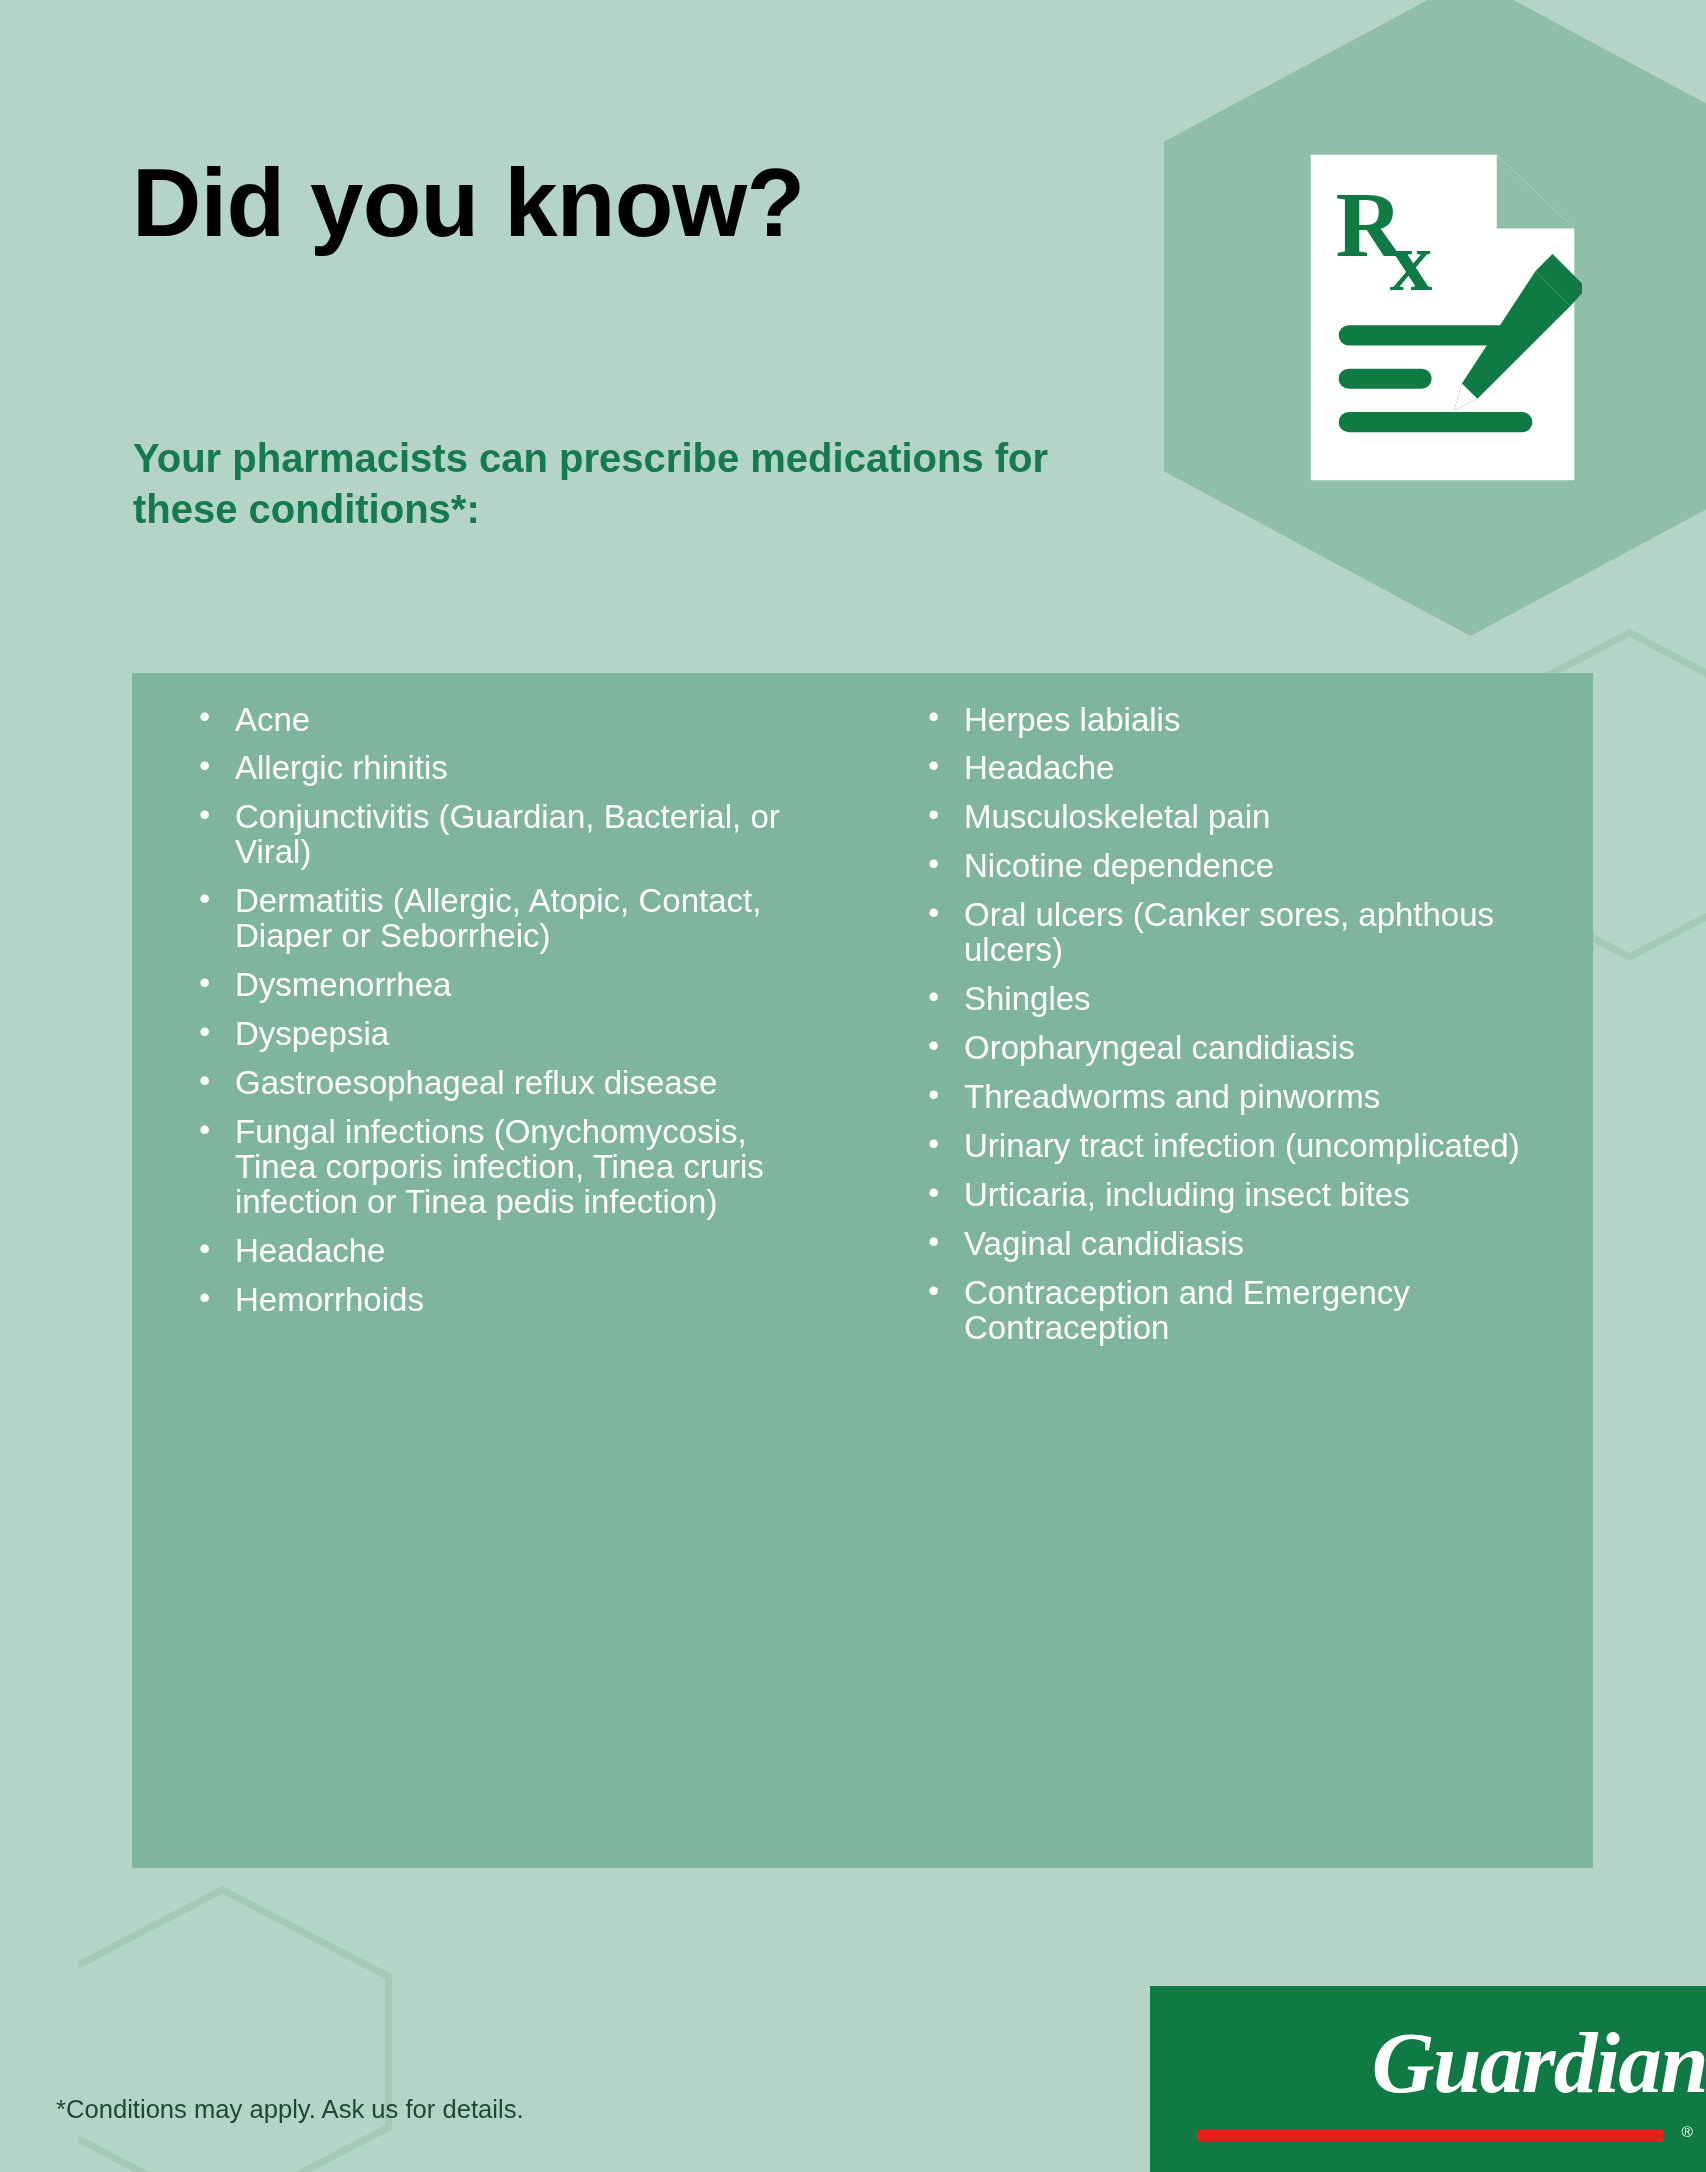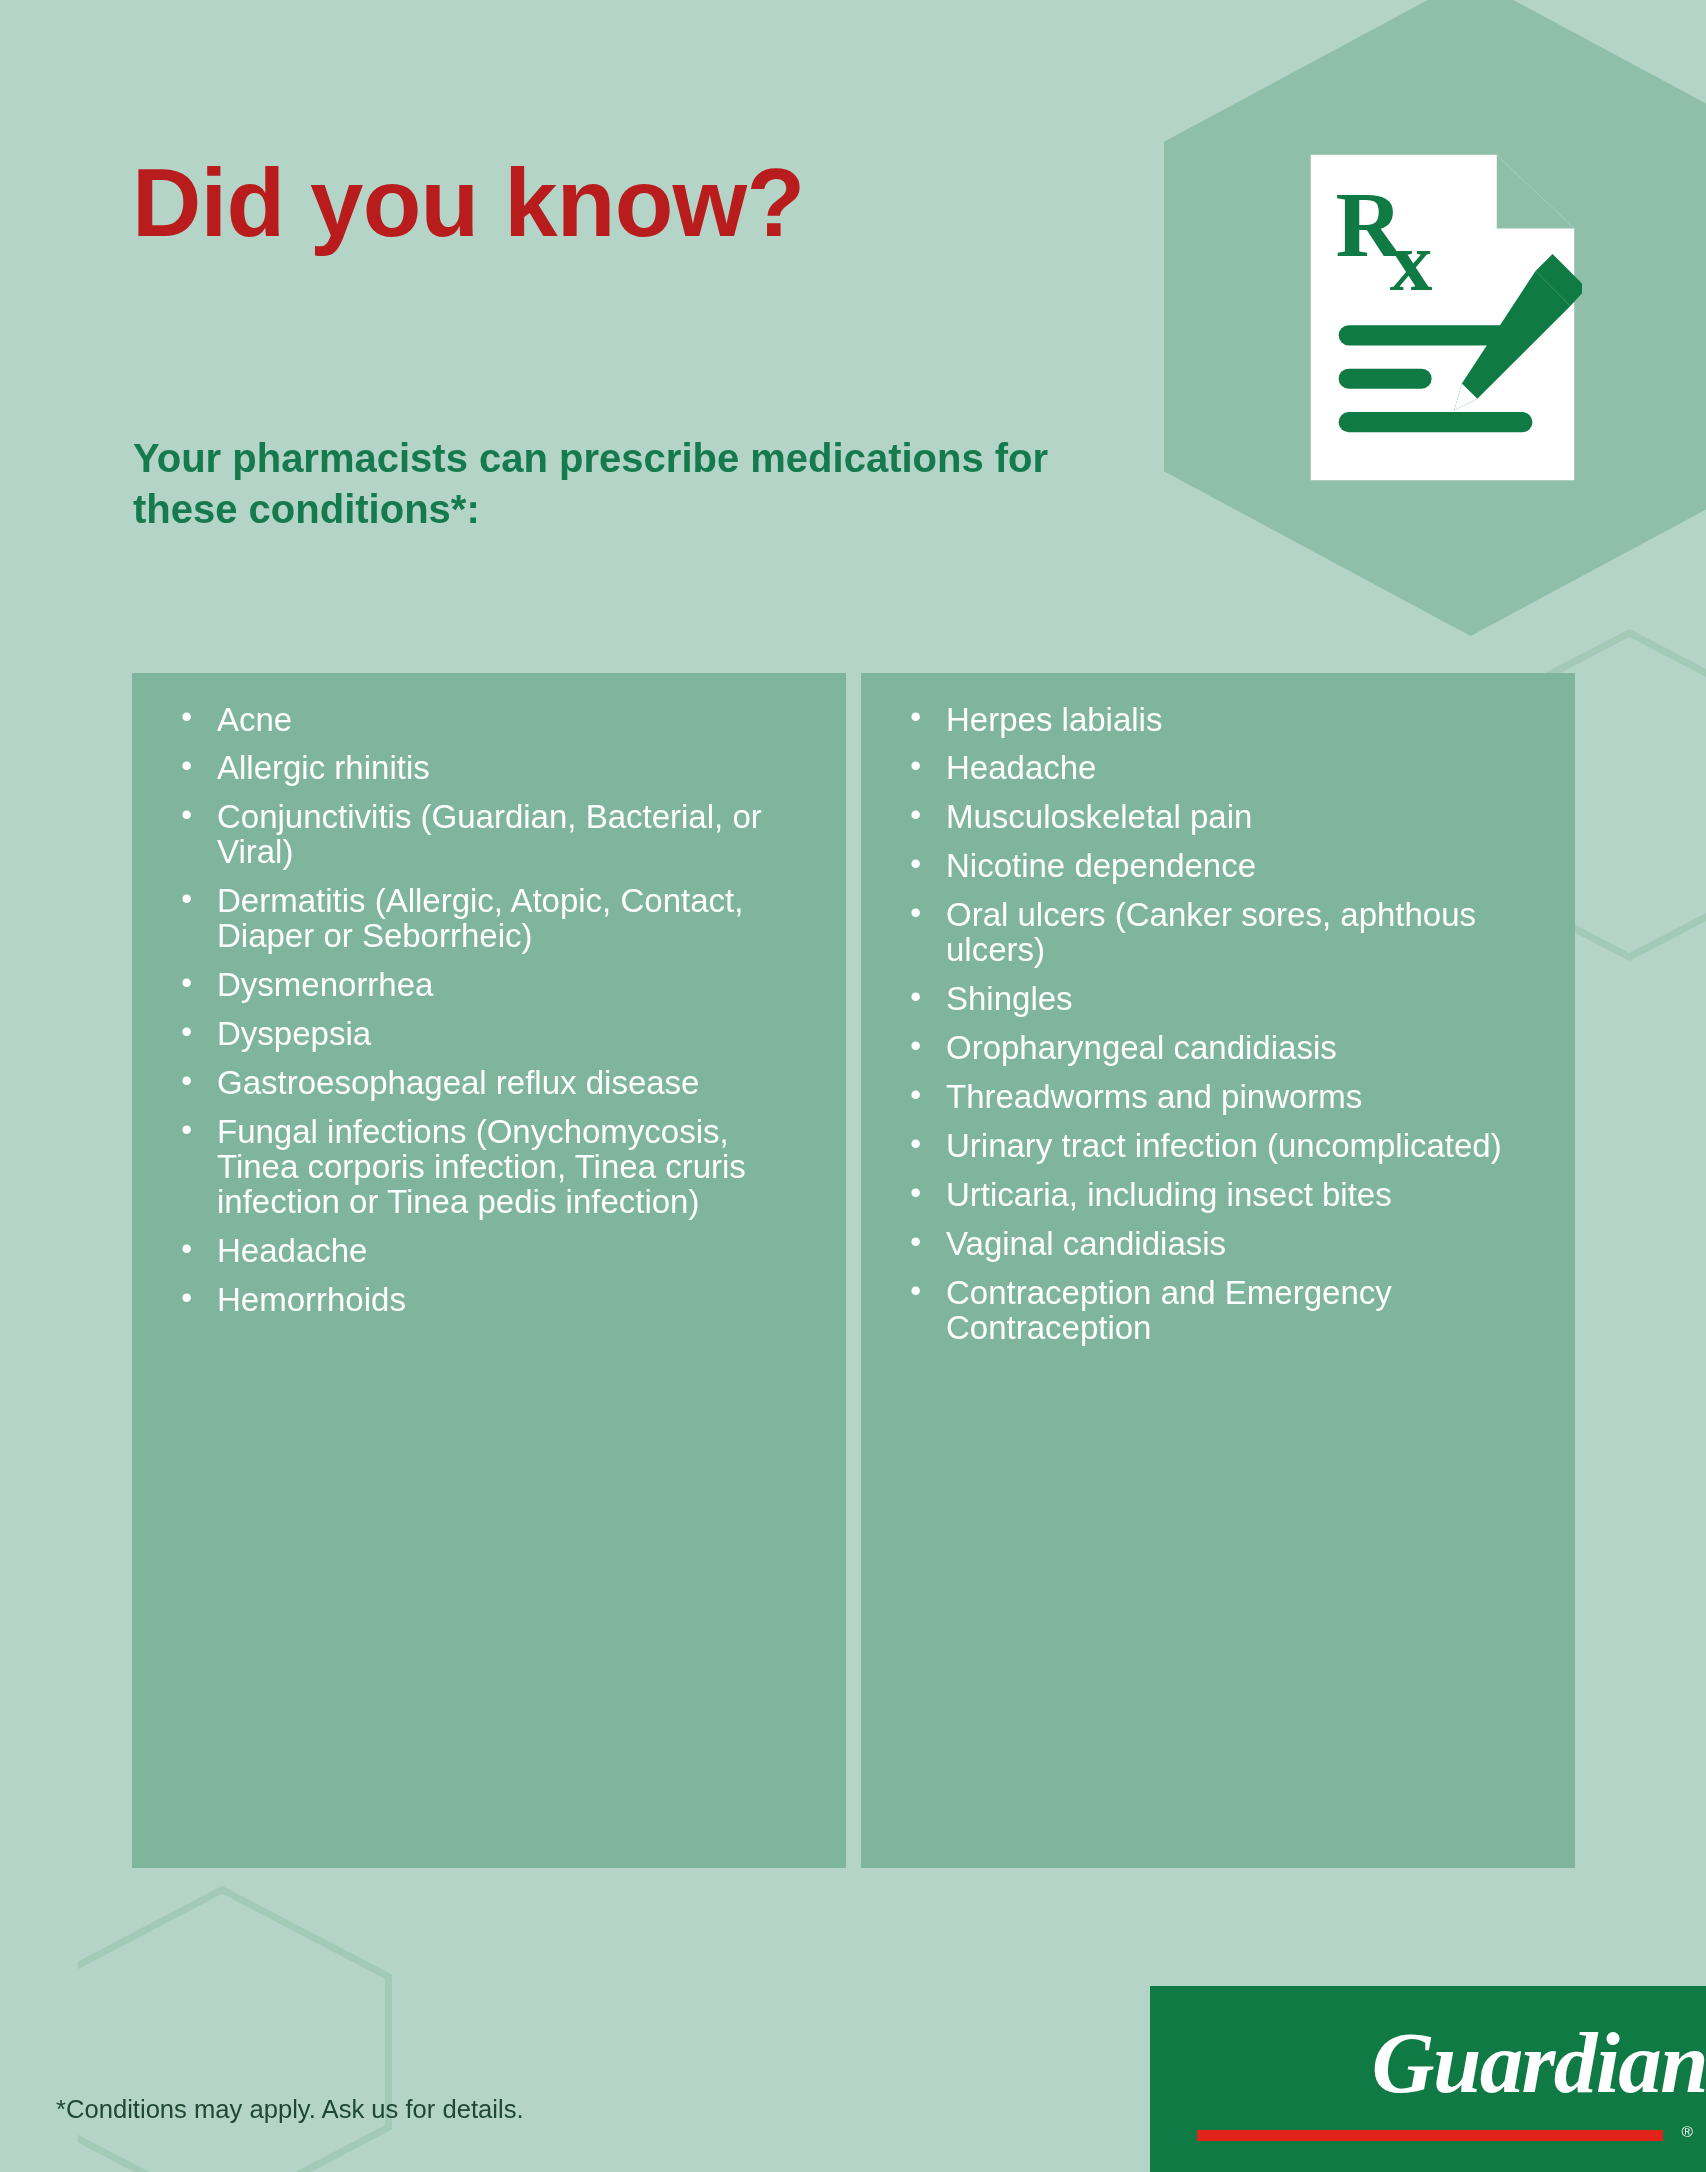--- a/index.html
+++ b/index.html
@@ -47,41 +47,42 @@
     height: 341px;
   }
 
   
   #title {
     position: absolute;
     top: 155px;
     left: 132px;
     font-size: 96px;
     font-weight: bold;
-    color: #b91c1c;
+    color: #000000;
     letter-spacing: -0.8px;
     line-height: 1;
   }
   #subtitle {
     position: absolute;
     top: 433px;
     left: 133px;
     width: 1009px;
     font-size: 40px;
     font-weight: bold;
     color: #157a4e;
     line-height: 1.28;
   }
 
   
   .panel {
     position: absolute;
     background: #7fb59c;
     top: 673px;
     height: 1195px;
+    padding-left: 18px;
   }
   #panelLeft {
     left: 132px;
     width: 714px;
   }
   #panelRight {
     left: 861px;
     width: 714px;
   }
   .panel ul {

